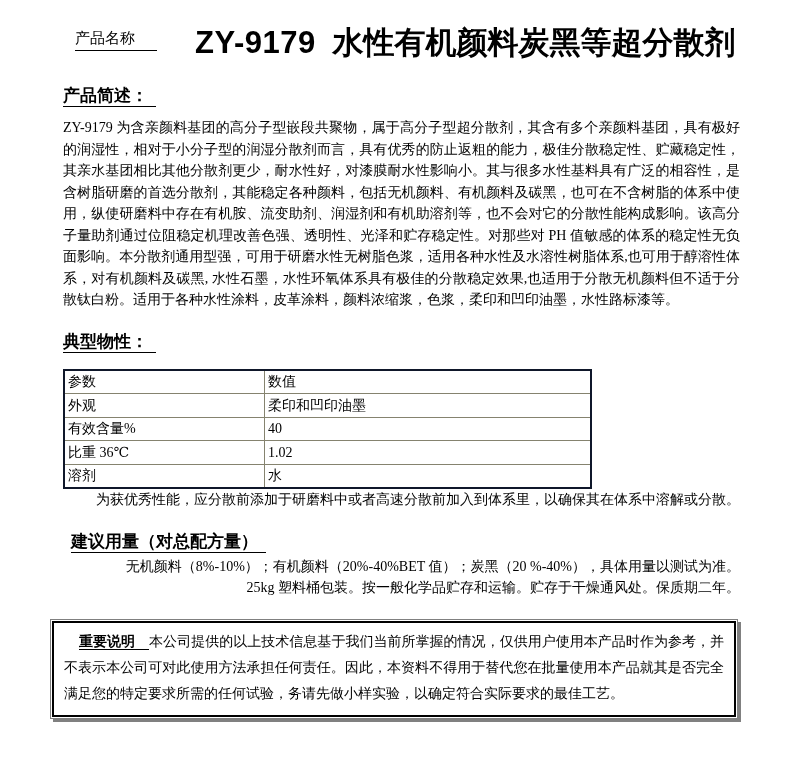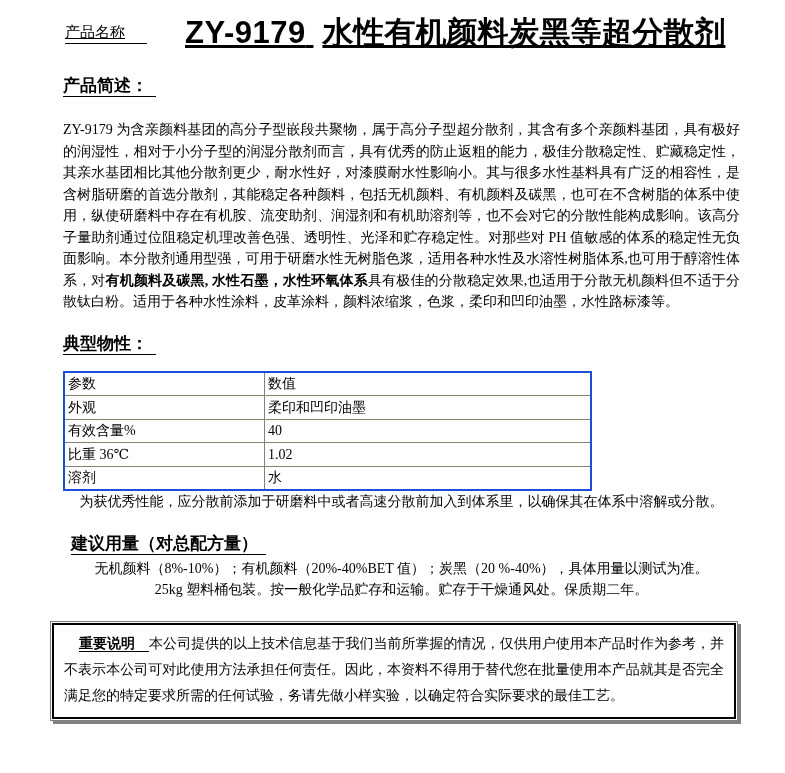--- a/index.html
+++ b/index.html
@@ -16,23 +16,22 @@
     font-size: 14px;
     line-height: 21.5px;
   }
   .content {
     padding: 16px 45px 0 63px;
   }
 
   
   .doc-header {
     display: flex;
-    align-items: center;
-    margin: 2px;
-    text-decoration: underline;
+    align-items: flex-start;
+    margin: 12px;
   }
   .product-name-label {
     font-size: 15px;
     border-bottom: 1.5px solid #000;
     padding-right: 22px;
     white-space: nowrap;
   }
   .doc-title {
     margin: 0 0 0 38px;
     font-size: 31px;
@@ -54,51 +53,51 @@
     font-size: 17px;
     font-weight: bold;
     line-height: 21px;
     margin: 0;
   }
   .sec-heading .u {
     border-bottom: 1.5px solid #000;
     padding-right: 8px;
     display: inline-block;
   }
-  .h-overview   { margin: 27px 0 22px 0; }
+  .h-overview   { margin: 27px 0 10px 0; }
   .h-properties { margin: 20px 0 16px 0; }
   .h-addition   { margin: 23px 0 2px 0; }
   .h-dosage     { margin: 20px 0 3px 8px; }
   .h-packaging  { margin: 21px 0 4px 0; }
 
   
   .body-text {
     margin: 0;
     text-align: justify;
   }
-  .body-text .bold { font-weight: bold; }
-  .single-line { text-align: center; }
+  .body-text .bold { font-weight: normal; }
+  .single-line { text-align: right; }
 
   
   .props-table {
     border-collapse: collapse;
     width: 529px;
     table-layout: fixed;
     font-size: 14px;
     margin: 0;
   }
   .props-table td {
     border: 1px solid #85836f;
     height: 22.5px;
     padding: 0 3px;
     vertical-align: middle;
     line-height: 17px;
   }
   .props-table .col-param { width: 193px; }
-  .props-table { border: 2px solid #1d4ed8; }
+  .props-table { border: 2px solid #0f172a; }
 
   
   .notice-outer {
     margin: 20px 0 0 -13px;
     width: 688px;
     border: 1px solid #808080;
     padding: 1px;
     box-shadow: 3px 3px 0 #808080;
     box-sizing: border-box;
   }

